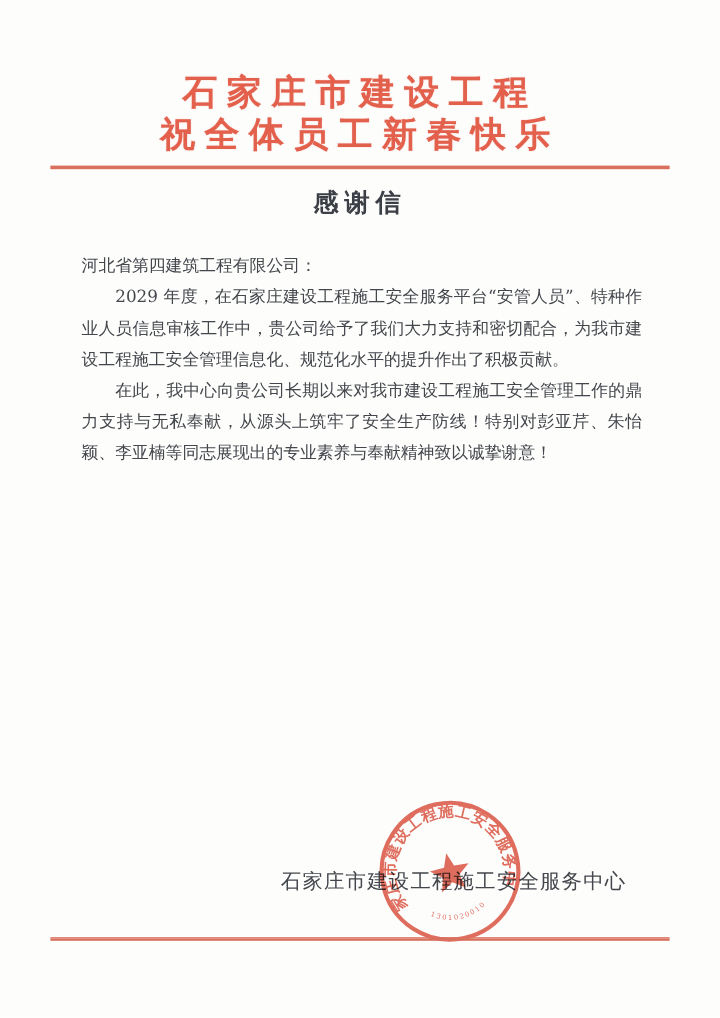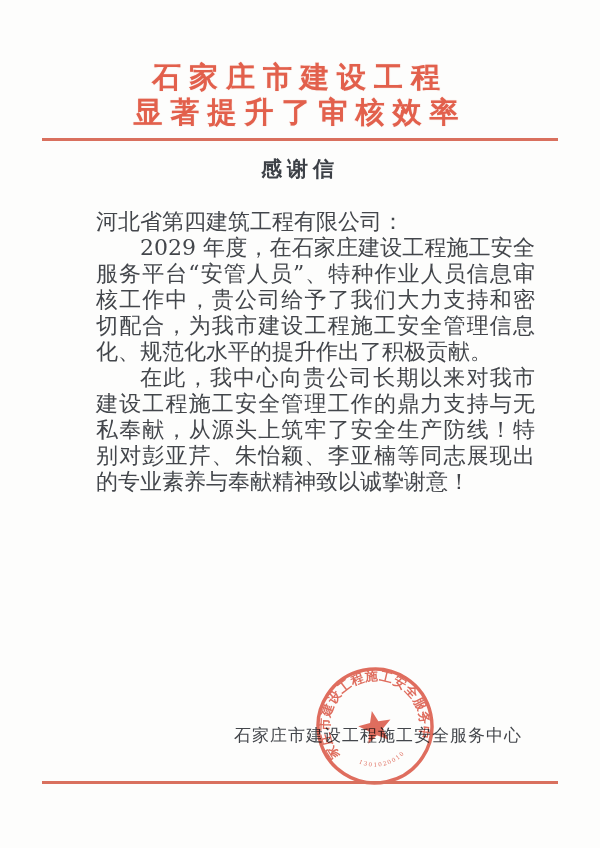--- a/index.html
+++ b/index.html
@@ -32,23 +32,23 @@
   .rule-bottom{position:absolute;left:42px;right:42px;top:781px;height:3px;
     border-top:1px solid var(--rule-red);border-bottom:2.5px solid var(--rule-red);}
   
   .letter-title{
     margin:14px 0 0 0;text-align:center;
     font-size:21px;font-weight:600;letter-spacing:5px;
     color:#3c4046;
   }
   
   .body{
-    margin-top:26px;padding:0 65px 0 96px;
+    margin-top:26px;padding:0 65px 0 68px;
     color:var(--body-text);
-    font-size:22px;line-height:26px;
+    font-size:14px;line-height:26px;
     text-align:justify;
   }
   .body p{margin:0;}
   .salutation{text-indent:0;}
   .para{text-indent:2em;}
   
   .sign-block{
     position:absolute;right:78px;top:722px;
     text-align:center;color:var(--body-text);
   }
@@ -65,21 +65,21 @@
   .seal-text{font-size:12.6px;letter-spacing:.6px;font-weight:600;}
   .seal-num{font-size:5.6px;letter-spacing:1.4px;}
 </style>
 </head>
 <body>
 
 <div class="page">
 
   <header class="org-header">
     <div class="org-line">石家庄市建设工程</div>
-    <div class="org-line">显著提升了审核效率</div>
+    <div class="org-line">祝全体员工新春快乐</div>
     <div class="rule rule-top"></div>
   </header>
 
   <h1 class="letter-title">感谢信</h1>
 
   <main class="body">
     <p class="salutation">河北省第四建筑工程有限公司：</p>
     <p class="para">2029 年度，在石家庄建设工程施工安全服务平台“安管人员”、特种作业人员信息审核工作中，贵公司给予了我们大力支持和密切配合，为我市建设工程施工安全管理信息化、规范化水平的提升作出了积极贡献。</p>
     <p class="para">在此，我中心向贵公司长期以来对我市建设工程施工安全管理工作的鼎力支持与无私奉献，从源头上筑牢了安全生产防线！特别对彭亚芹、朱怡颖、李亚楠等同志展现出的专业素养与奉献精神致以诚挚谢意！</p>
   </main>

